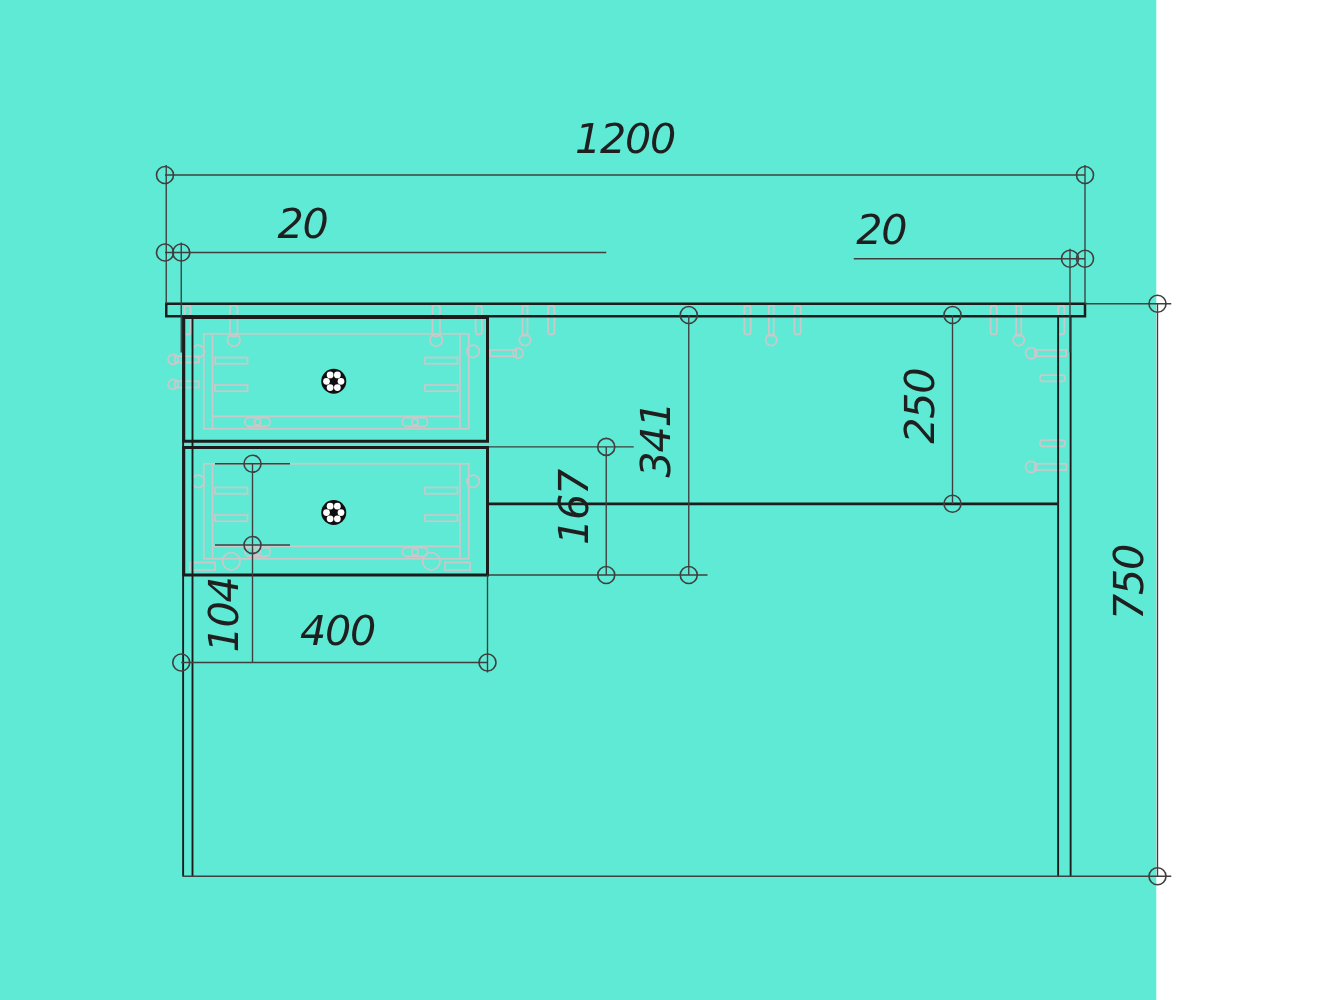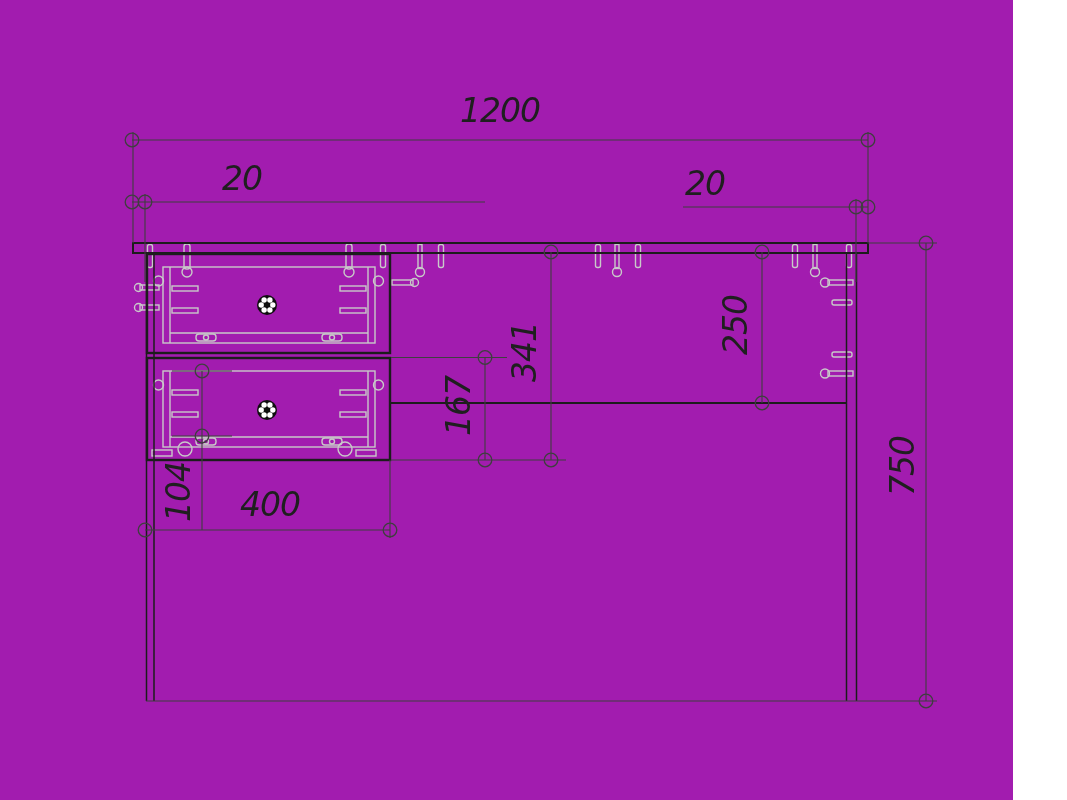--- a/index.html
+++ b/index.html
@@ -4,21 +4,21 @@
 <style>
   html,body{
     margin:0;
     padding:0;
     background:#ffffff;
     width:1067px;
     height:800px;
     overflow:hidden;
     font-family:"DejaVu Sans", sans-serif;
   }
-  .canvas-wrap{ width:1013px; height:800px; background:#a21caf; }
+  .canvas-wrap{ width:925px; height:800px; background:#5eead4; }
   svg{ display:block; }
   .struct{ stroke:#1c1c1c; fill:none; }
   .bold{ stroke-width:2.4; }
   .med{ stroke-width:1.5; }
   .dim{ stroke:#3f3f3f; stroke-width:1.1; fill:none; }
   .dimc{ stroke:#3f3f3f; stroke-width:1.3; fill:none; }
   .gray{ stroke:#c9c9c9; stroke-width:1.4; fill:none; }
   .dimtext{
     font-family:"DejaVu Sans", sans-serif;
     font-style:italic;

